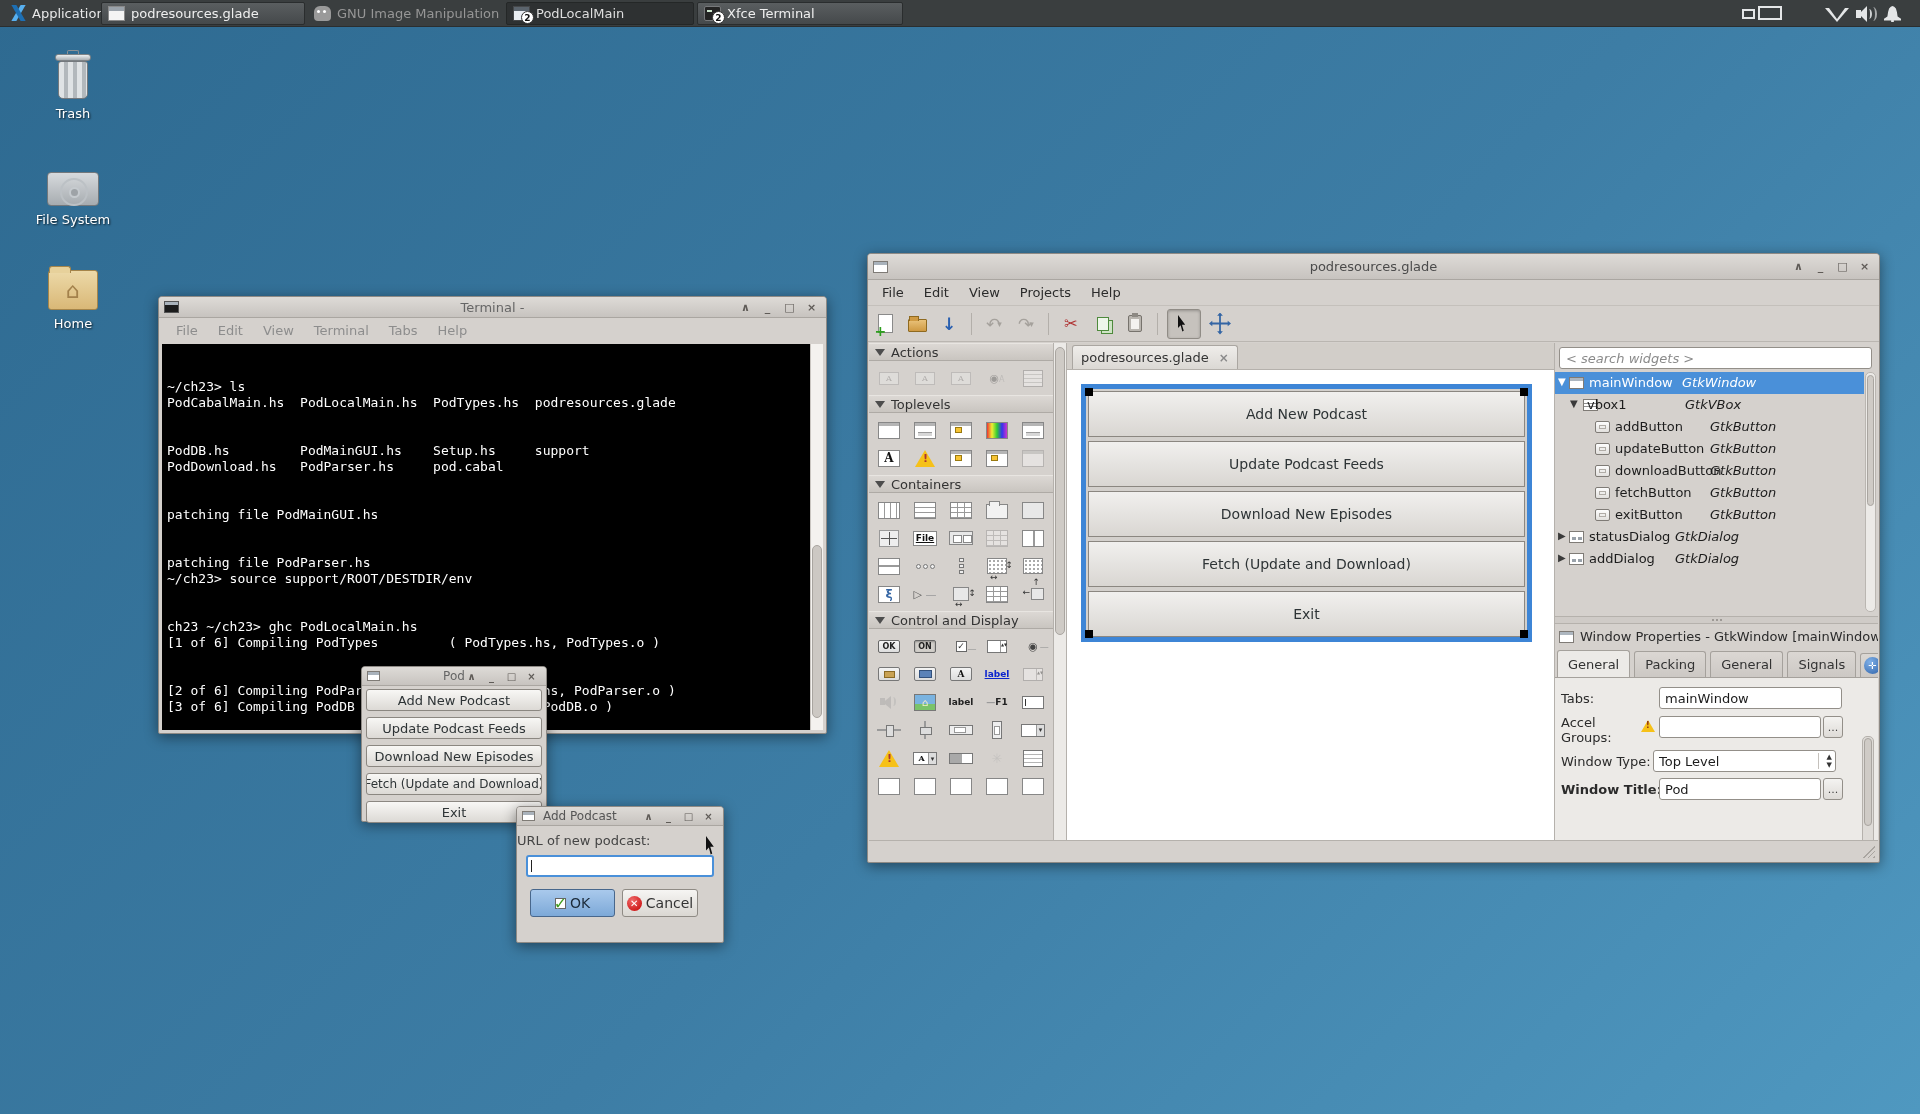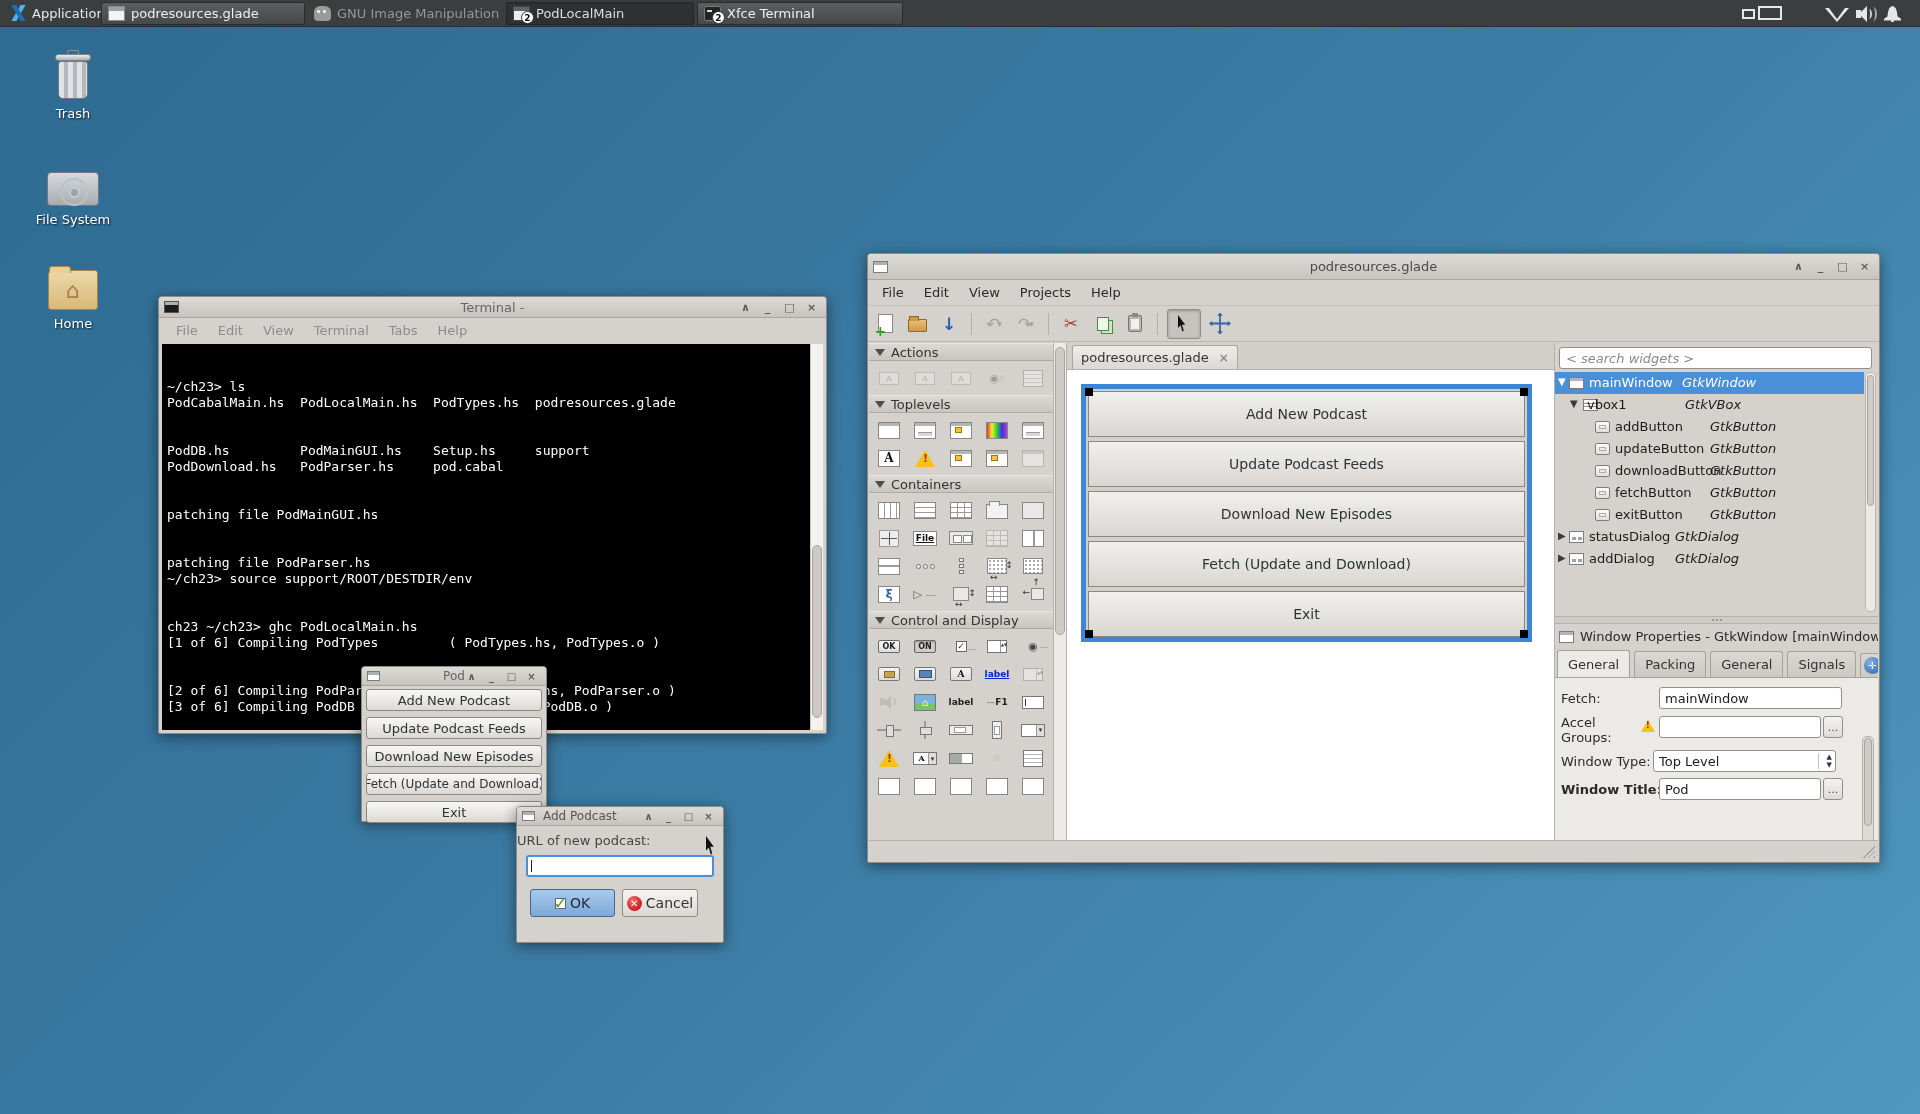--- a/index.html
+++ b/index.html
@@ -801,21 +801,21 @@
           <div class="ptabs">
             <span class="ptab active">General</span>
             <span class="ptab">Packing</span>
             <span class="ptab">General</span>
             <span class="ptab">Signals</span>
             <span class="a11y">
                 <i>✛</i>
               </span>
           </div>
           <div class="pform">
-            <span class="prow" style="top:13px">Fetch:</span>
+            <span class="prow" style="top:13px">Tabs:</span>
             <div class="pentry" style="left:104px;top:9px;width:183px">mainWindow</div>
             <span class="prow" style="top:38px;width:78px;line-height:1.15">Accel Groups:</span>
             <span class="warn2" style="position:absolute;left:82px;top:42px"></span>
             <div class="pentry" style="left:104px;top:38px;width:162px"></div>
             <div class="dots" style="left:268px;top:38px">...</div>
             <span class="prow" style="top:76px">Window Type:</span>
             <div class="spinsel" style="left:98px;top:72px;width:183px">
               <span>Top Level</span>
               <span class="ud">▲<br>▼</span>
             </div>

